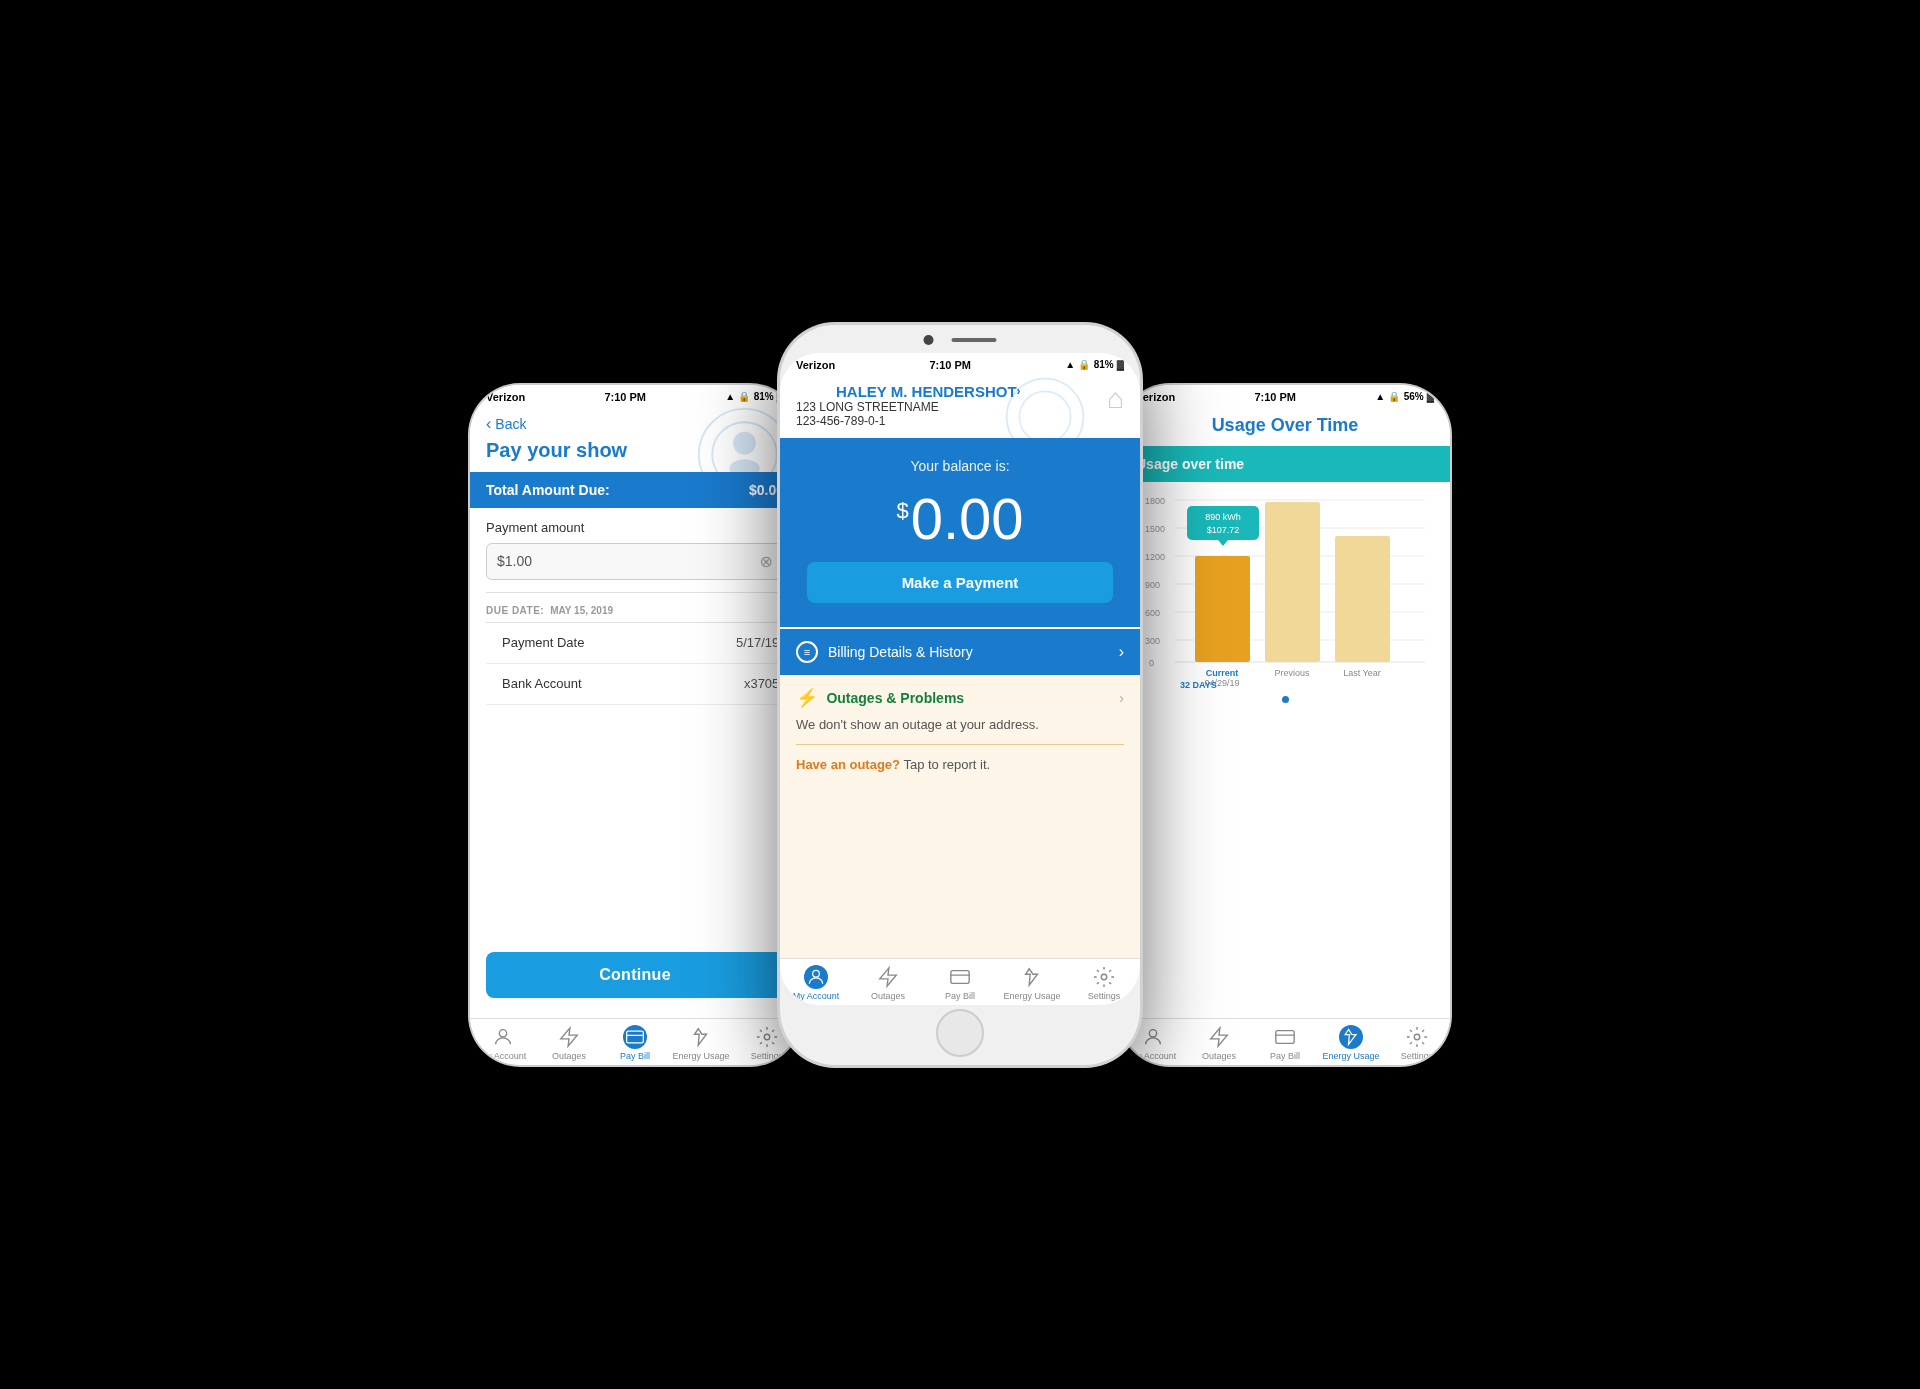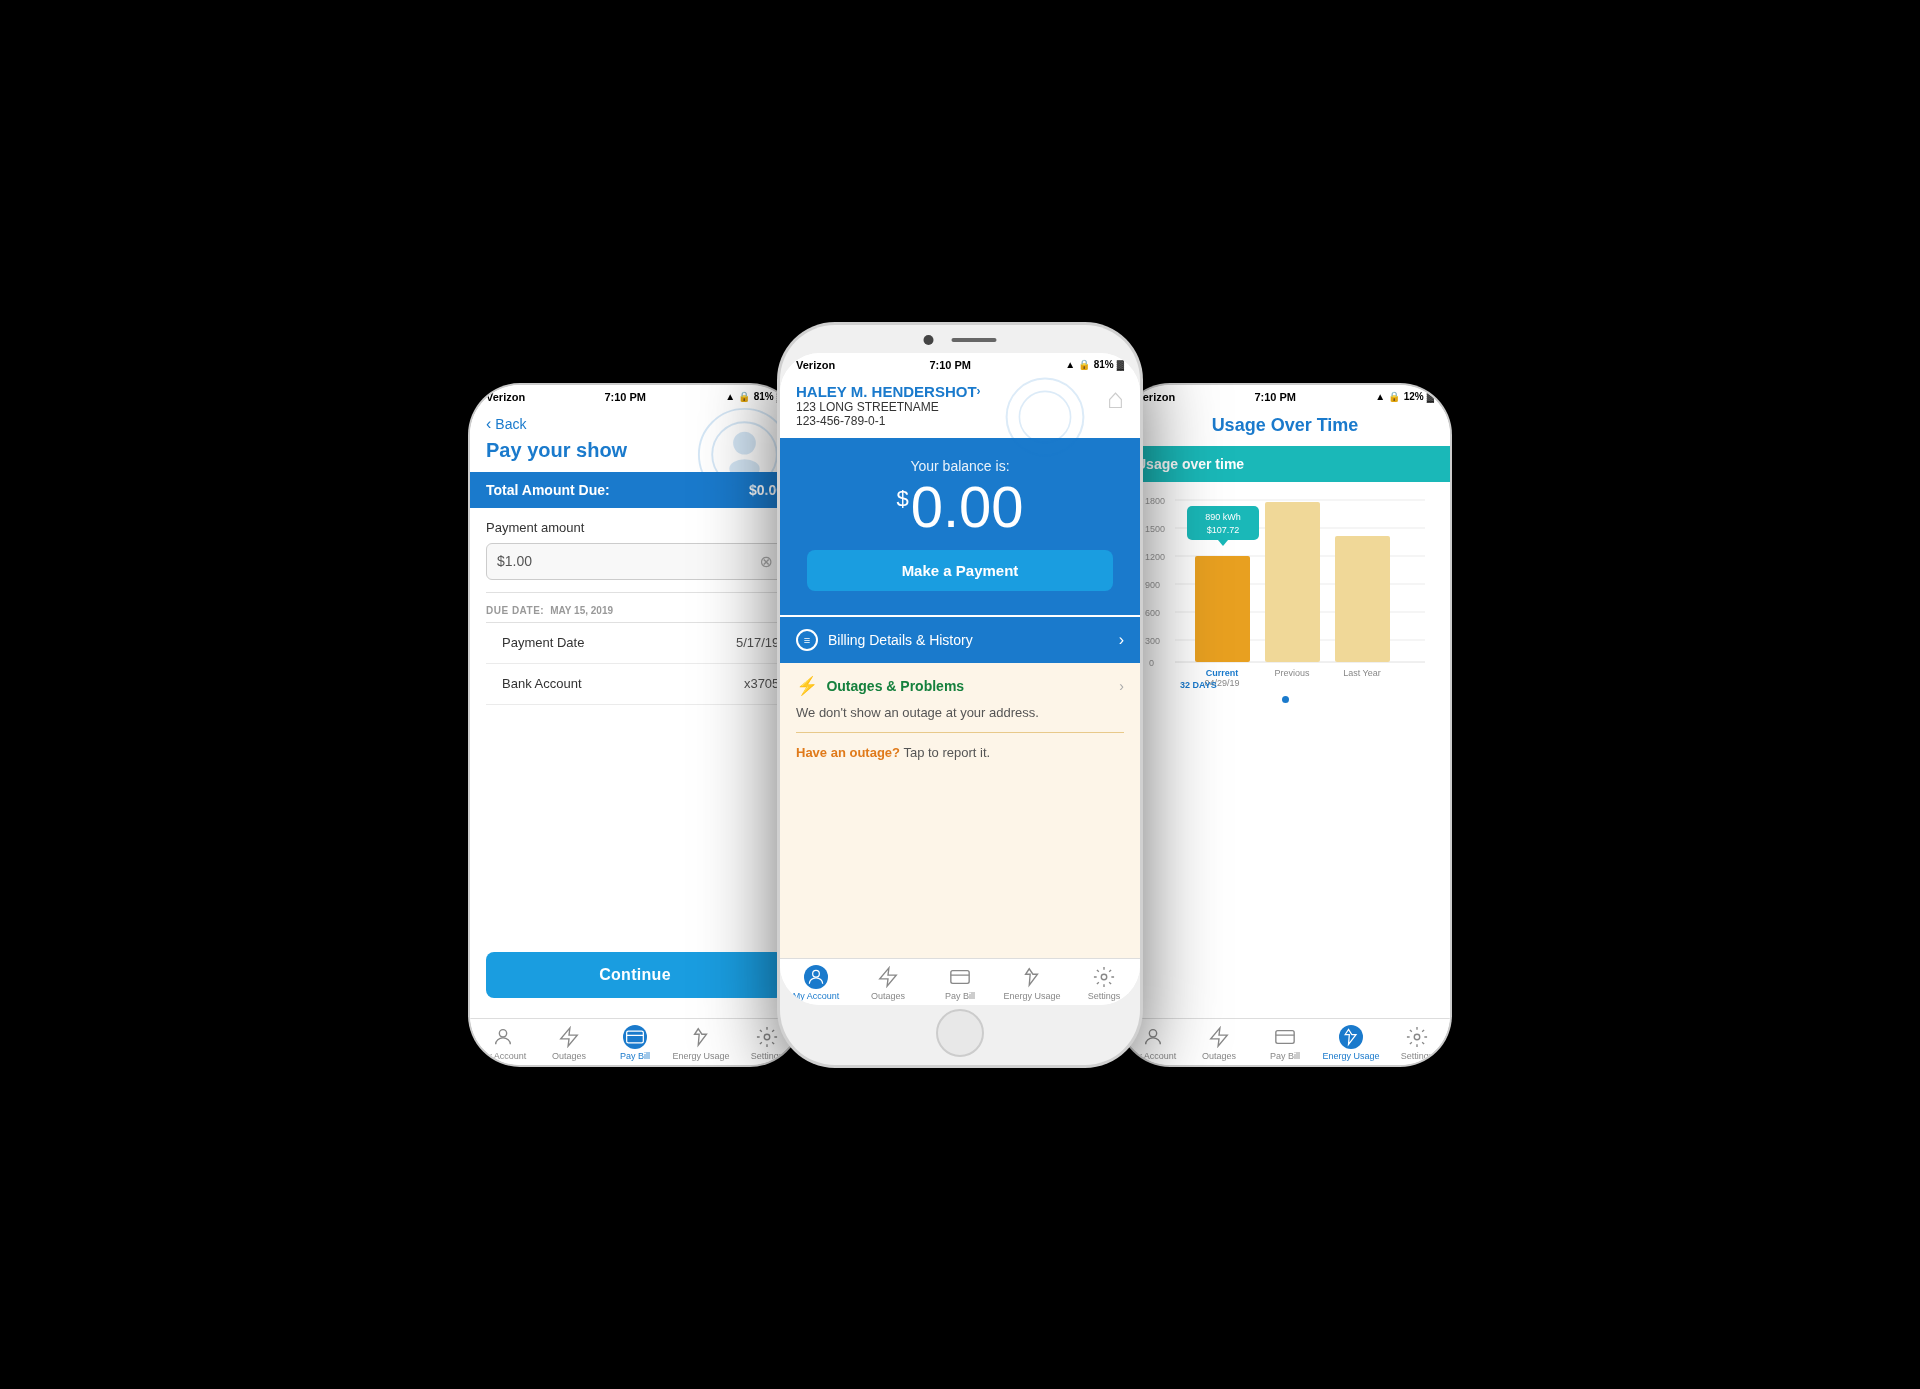--- a/index.html
+++ b/index.html
@@ -254,20 +254,21 @@
       background: #fff;
       padding: 8px 16px 10px;
       position: relative;
     }
     .account-name {
       color: #1a7acc;
       font-size: 15px;
       font-weight: 700;
       display: flex;
       align-items: center;
+      margin-left: 40px;
     }
     .account-name-chevron { font-size: 12px; }
     .account-address {
       font-size: 12px;
       color: #333;
       margin-top: 0;
     }
     .house-icon {
       position: absolute;
       right: 16px;
@@ -278,21 +279,21 @@
 
     .balance-section {
       background: #1a7acc;
       padding: 20px 0 24px;
       text-align: center;
       color: #fff;
     }
     .balance-label {
       font-size: 14px;
       opacity: 0.9;
-      margin-bottom: 4px;
+      margin-bottom: 16px;
     }
     .balance-amount-row {
       display: flex;
       align-items: flex-start;
       justify-content: center;
       gap: 2px;
     }
     .balance-dollar {
       font-size: 22px;
       font-weight: 300;
@@ -715,21 +716,21 @@
 
   <div class="phone phone-right">
     <div class="phone-screen">
 
       <div class="status-bar">
         <span class="carrier">Verizon</span>
         <span class="time">7:10 PM</span>
         <span class="icons">
           <span>▲</span>
           <span>🔒</span>
-          <span>12%</span>
+          <span>56%</span>
           <span>▓</span>
         </span>
       </div>
 
       <div class="screen-content">
 
         <div class="energy-header">
           <div class="energy-title">Usage Over Time</div>
         </div>
 

